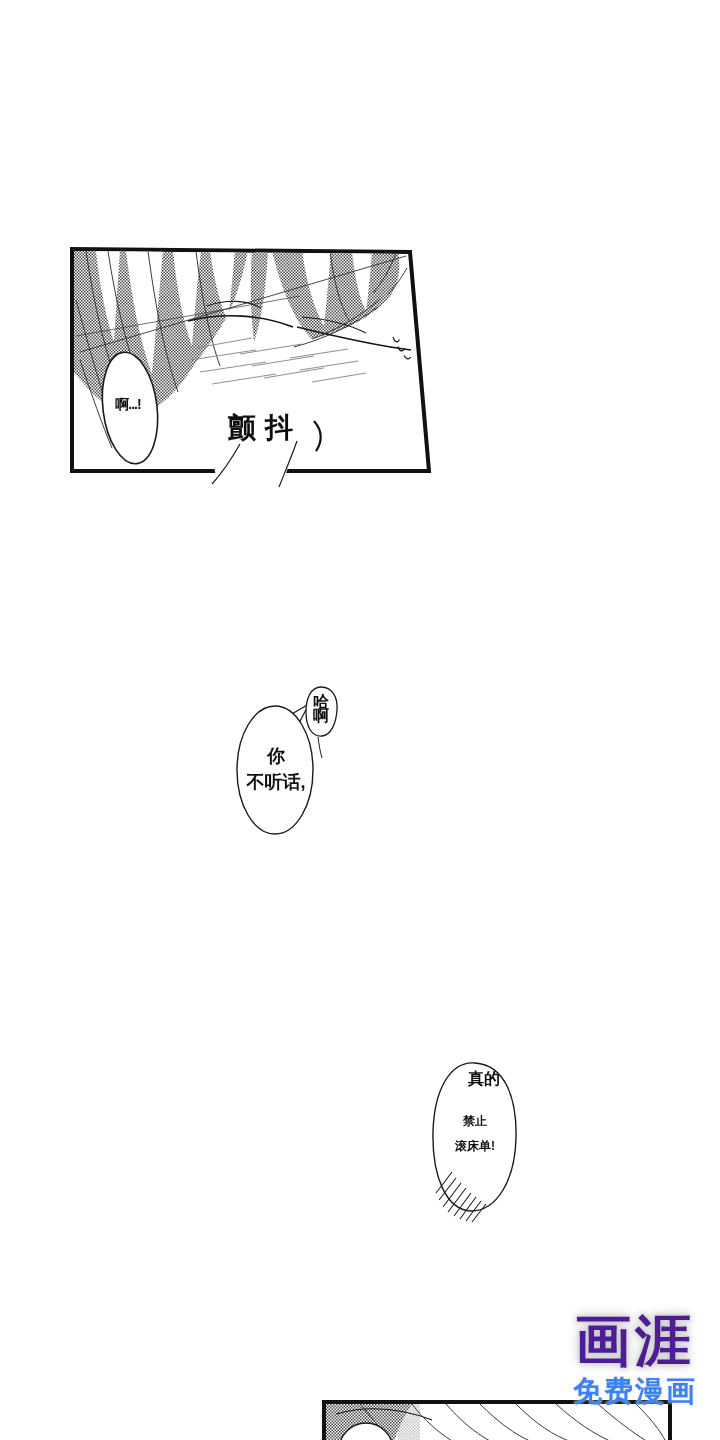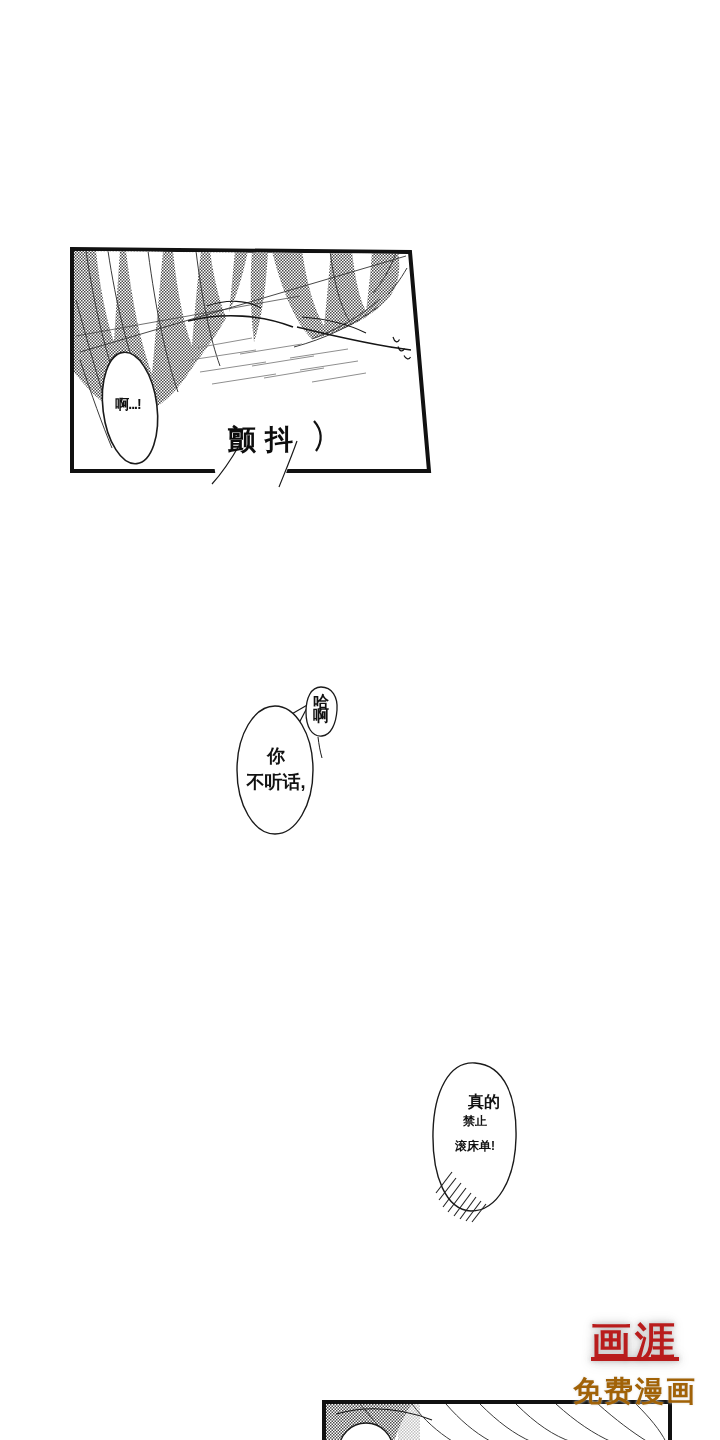--- a/index.html
+++ b/index.html
@@ -1,33 +1,33 @@
 <!DOCTYPE html>
 <html><head>
 <meta charset="utf-8">
 <style>
   html,body{margin:0;padding:0;background:#fff;}
   .stage{position:relative;width:720px;height:1440px;background:#ffffff;overflow:hidden;
          font-family:"Liberation Sans", sans-serif;color:#111;}
   .art{position:absolute;left:0;top:0;width:720px;height:1440px;}
   .txt{position:absolute;color:#111;text-align:center;}
-  .sfx{left:228px;top:421px;width:110px;font-size:28px;font-weight:900;letter-spacing:9px;
+  .sfx{left:228px;top:409px;width:110px;font-size:28px;font-weight:900;letter-spacing:9px;
        color:#0d0d0d;text-align:left;white-space:nowrap;}
   .b1{left:101px;top:396px;width:54px;font-size:14px;font-weight:700;letter-spacing:-1px;}
   .b2{left:234px;top:743px;width:84px;font-size:18px;line-height:26px;font-weight:700;}
   .b2 span{display:block;}
   .b2small{left:313px;top:695px;width:15px;font-size:16px;line-height:14px;font-weight:700;
            word-break:break-all;}
-  .b3top{left:452px;top:1069px;width:64px;font-size:16px;font-weight:700;margin-top:23px;}
+  .b3top{left:452px;top:1069px;width:64px;font-size:16px;font-weight:700;}
   .b3main{left:428px;top:1109px;width:94px;font-size:12px;line-height:25px;font-weight:700;}
   .b3main span{display:block;}
   .wm{position:absolute;left:556px;top:1310px;width:158px;text-align:center;}
-  .wm-logo{font-size:40px;line-height:62px;font-weight:900;letter-spacing:4px;color:#b91c1c;
-           text-shadow:0 0 4px #c4c4c4, 0 0 9px #cdcdcd, 0 0 14px #d8d8d8;text-decoration:underline;}
-  .wm-tag{font-size:29px;line-height:32px;font-weight:700;letter-spacing:2px;color:#a16207;
+  .wm-logo{font-size:56px;line-height:62px;font-weight:900;letter-spacing:4px;color:#4c1d95;
+           text-shadow:0 0 4px #c4c4c4, 0 0 9px #cdcdcd, 0 0 14px #d8d8d8;}
+  .wm-tag{font-size:29px;line-height:32px;font-weight:700;letter-spacing:2px;color:#3b82f6;
           text-shadow:0 0 3px #e0e0e0;margin-top:3px;}
 </style>
 </head>
 <body>
 
 <div class="stage">
 
   <svg class="art" viewBox="0 0 720 1440">
     <defs>
       <pattern id="tone" width="3" height="3" patternUnits="userSpaceOnUse">

